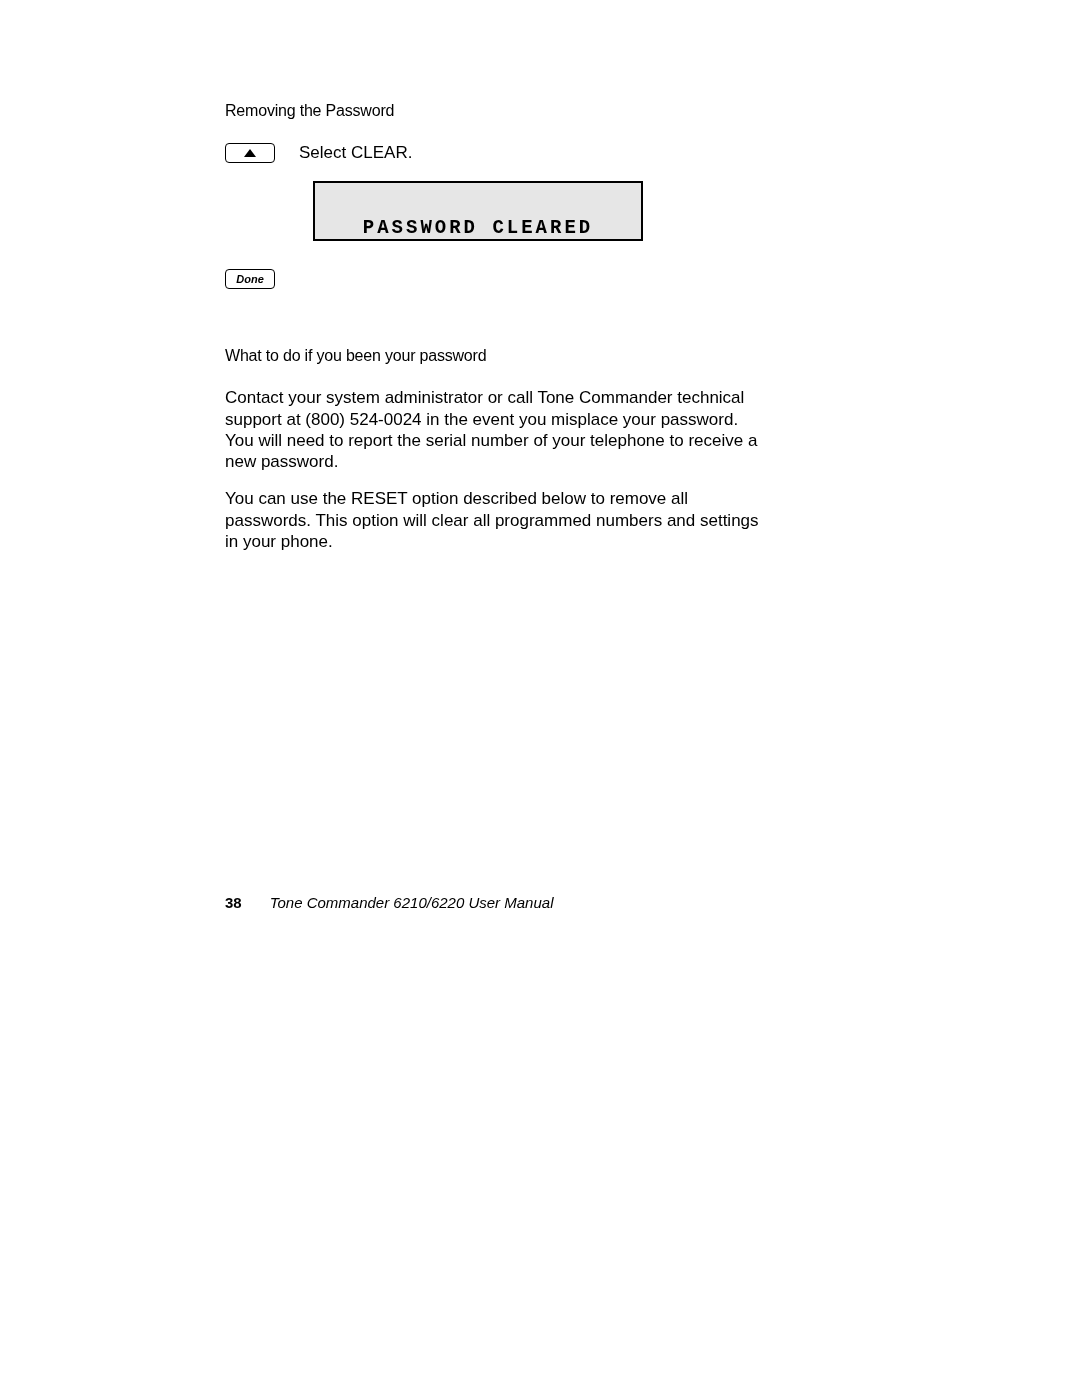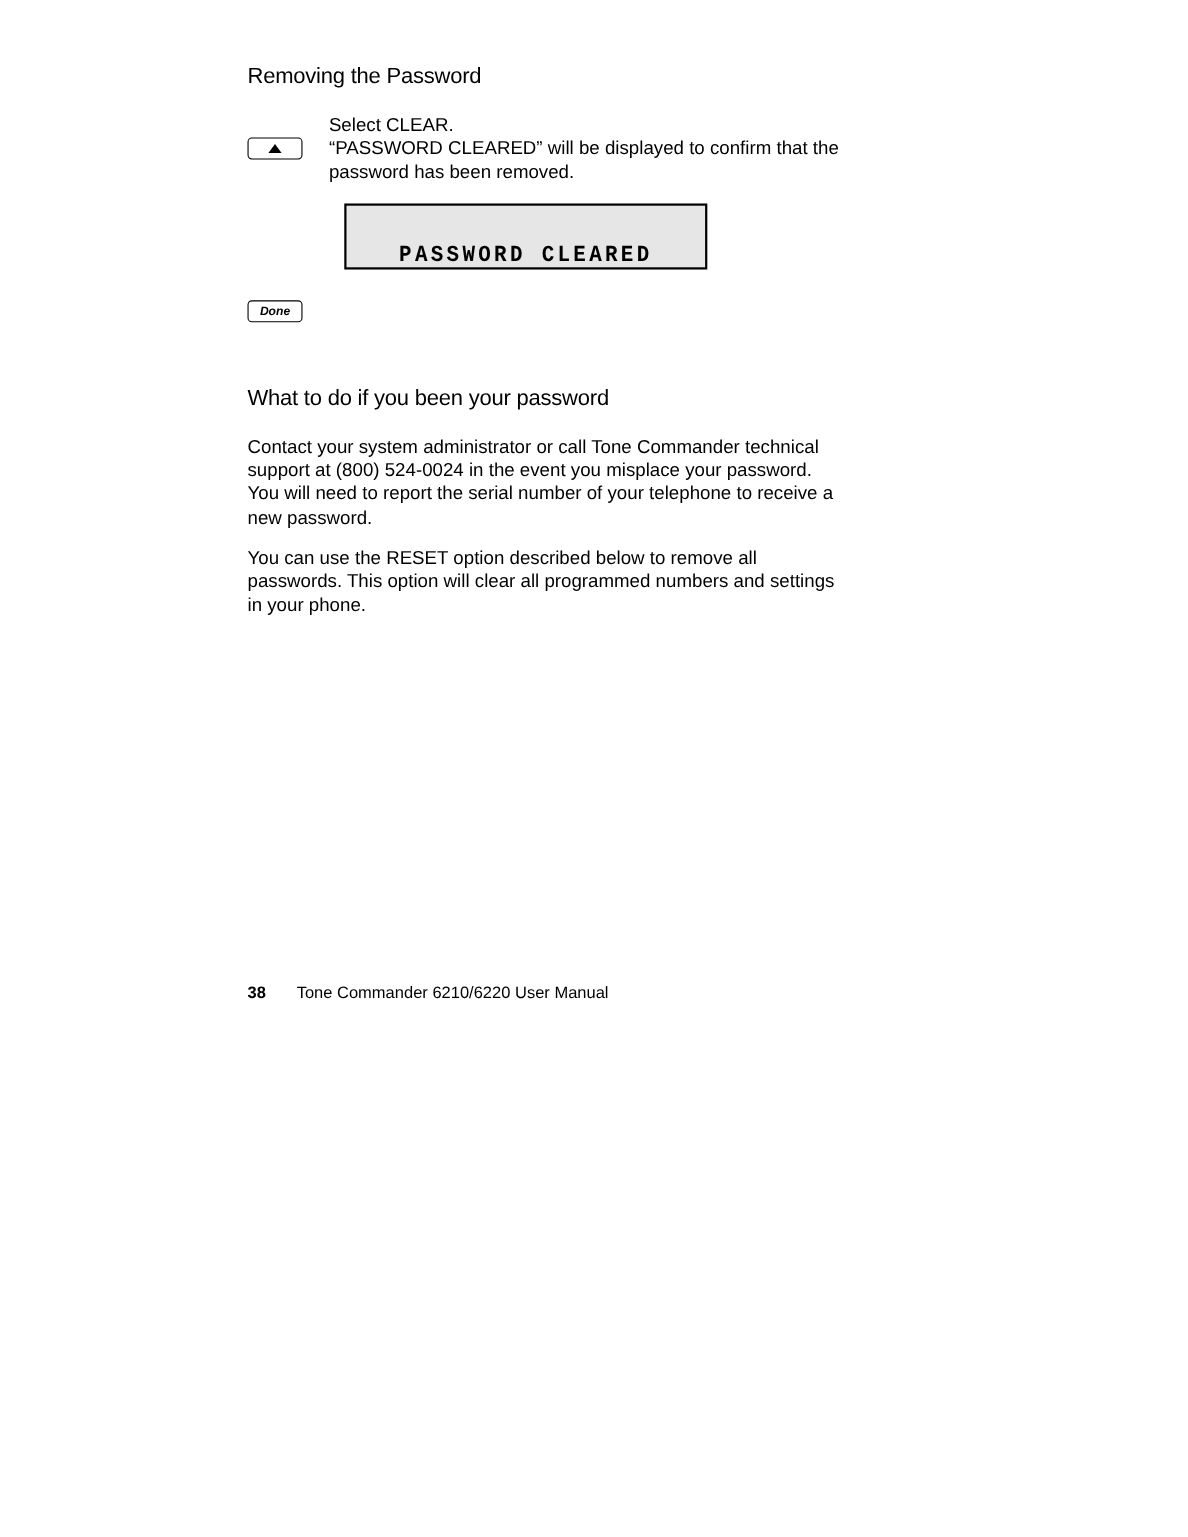--- a/index.html
+++ b/index.html
@@ -14,24 +14,25 @@
     }
 
     .page {
       position: absolute;
       left: 225px;
       top: 58px;
       width: 545px;
     }
 
     .section-heading {
-      font-size: 20px;
+      font-size: 16px;
       font-weight: 400;
       margin-bottom: 22px;
       letter-spacing: -0.2px;
+      margin-top: 44px;
     }
 
     .step-row {
       display: flex;
       align-items: center;
       margin-bottom: 8px;
     }
 
     .key-icon {
       width: 50px;
@@ -102,38 +103,38 @@
       font-size: 15px;
     }
 
     .footer .pagenum {
       font-weight: bold;
       margin-right: 28px;
       margin-top: 44px;
     }
 
     .footer .title {
+      font-style: italic;
     }
   </style>
 </head>
 <body>
 
 <div class="page">
 
   <h2 class="section-heading">Removing the Password</h2>
 
   <div class="step-row">
     <div class="key-icon">
       <svg width="14" height="10" viewBox="0 0 14 10">
         <polygon points="7,1 13,9 1,9" fill="#000"></polygon>
       </svg>
     </div>
     <div class="step-text">
       <span>Select CLEAR.</span><br>
-      <span>“PASSWORD CLEARED” will be displayed to confirm that the password has been removed.</span>
     </div>
   </div>
 
   <div class="lcd-display">
     <span class="lcd-text">PASSWORD CLEARED</span>
   </div>
 
   <div class="step-row">
     <div class="key-icon done">
       <span>Done</span>

